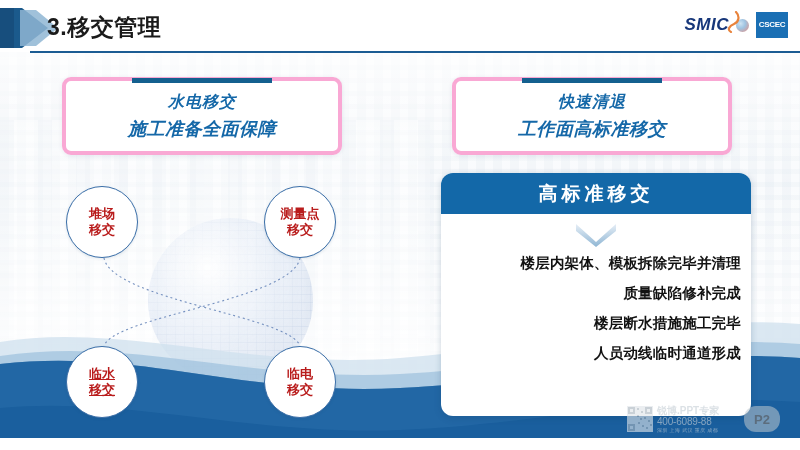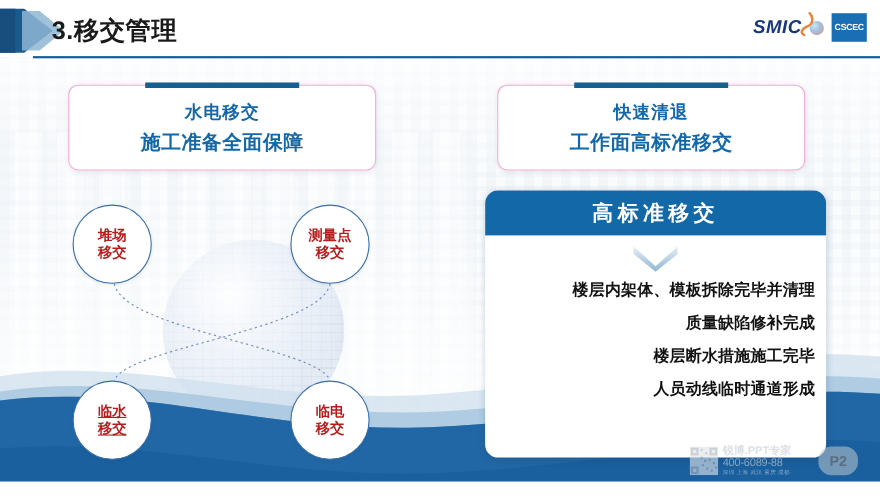--- a/index.html
+++ b/index.html
@@ -89,25 +89,25 @@
     width:32px; height:26px; background:#1a6fb4;
     display:flex; align-items:center; justify-content:center;
     color:#fff; font-size:8px; font-weight:bold; line-height:.95;
     letter-spacing:-.3px; text-align:right; font-family:"Liberation Sans",sans-serif;
   }
 
   
   .title-card {
     position:absolute; z-index:5;
     background:rgba(255,255,255,.97);
-    border:1px solid #f9a8d4;
+    border:4px solid #f9a8d4;
     border-radius:9px;
     box-shadow:0 1px 4px rgba(30,70,110,.10);
     display:flex; flex-direction:column;
-    align-items:center; justify-content:center;
+    align-items:center; justify-content:center;font-style:italic;
   }
   .title-card .accent {
     position:absolute; top:-3px; left:50%; transform:translateX(-50%);
     width:140px; height:5px; background:#14608f;
   }
   .title-card .l1, .title-card .l2 {
     color:#1568a8; font-weight:bold; white-space:nowrap;
   }
   .title-card .l1 { font-size:16px; letter-spacing:1px; }
   .title-card .l2 { font-size:18px; letter-spacing:.5px; margin-top:4px; }

